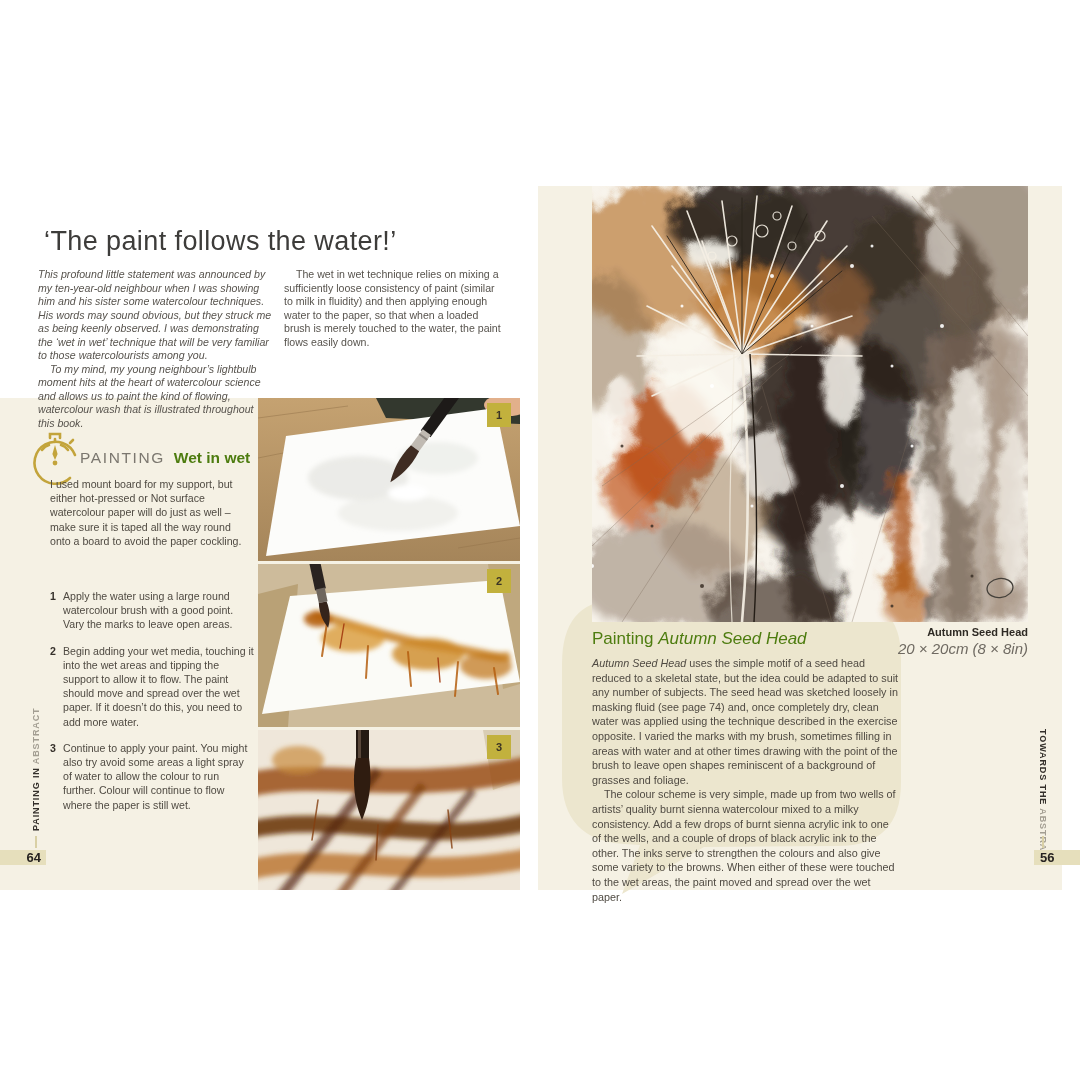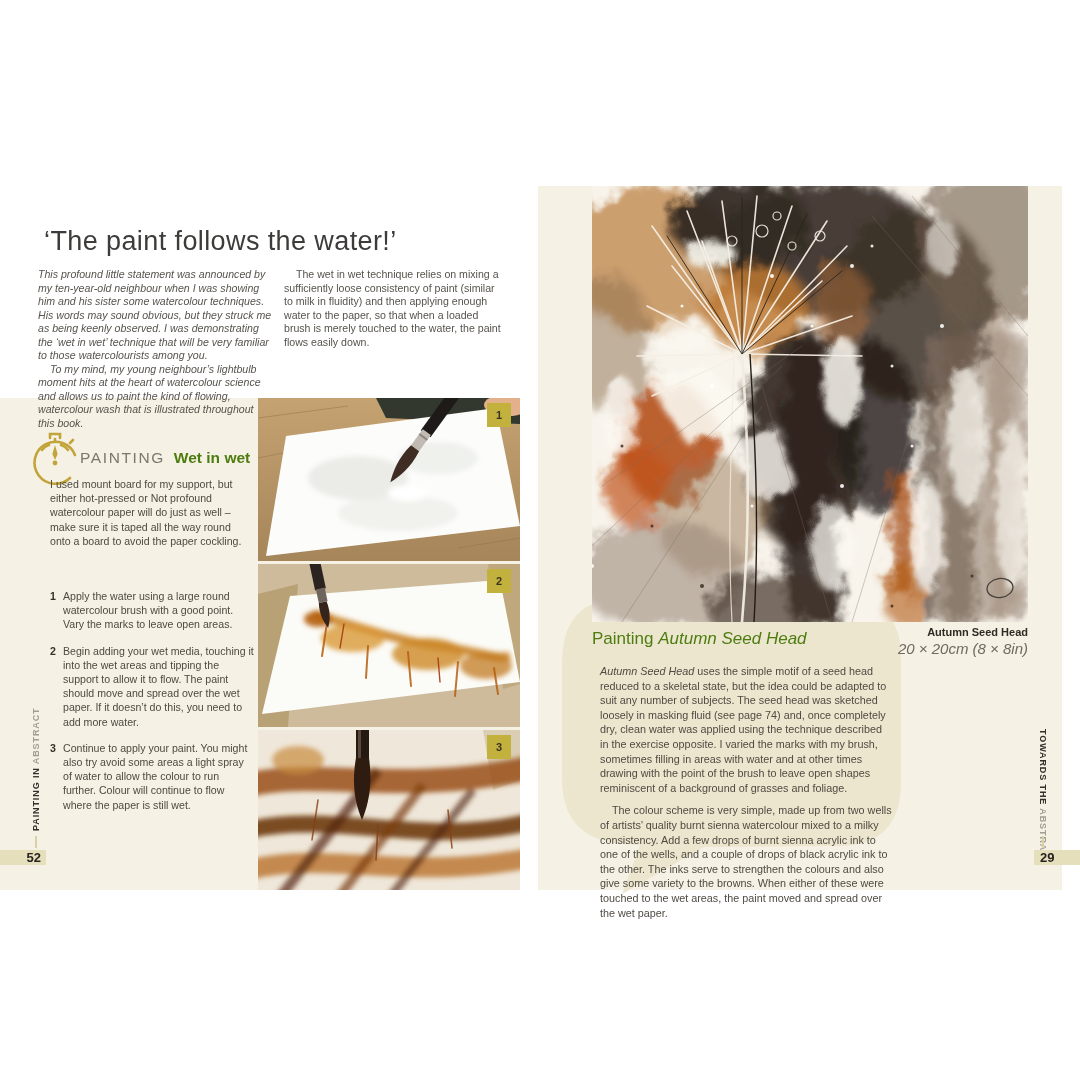--- a/index.html
+++ b/index.html
@@ -29,21 +29,21 @@
   
   .photo{left:258px;width:262px;overflow:hidden;background:#c8b089;}
   .badge{width:24px;height:24px;background:#c2b13d;color:#3b3425;font-size:11px;font-weight:bold;
          display:flex;align-items:center;justify-content:center;}
   
   #painting{left:592px;top:186px;width:436px;height:436px;}
   #bubble{left:552px;top:586px;width:364px;height:312px;}
   #rp-heading{left:592px;top:629px;width:320px;font-size:17px;color:#4d7c0f;}
   #rp-heading .it{font-style:italic;}
   #rp-body{left:592px;top:656px;width:308px;font-size:10.8px;line-height:14.6px;color:#4f4a42;}
-  #rp-body p{margin:8px;}
+  #rp-body p{margin:0;}
   #rp-body .it{font-style:italic;}
   #artwork-caption{left:828px;top:626px;width:200px;text-align:right;}
   #caption-title{font-size:11px;font-weight:bold;color:#2e2a24;}
   #caption-size{font-size:15px;font-style:italic;color:#6f6a62;margin-top:2px;}
   
   .v-text{white-space:nowrap;font-size:9px;font-weight:bold;letter-spacing:.9px;color:#332f2a;}
   .v-text .light{color:#a39e92;font-weight:bold;}
   #v-left{left:31px;top:831px;transform:rotate(-90deg);transform-origin:0 0;}
   #v-right{left:1048px;top:729px;transform:rotate(90deg);transform-origin:0 0;}
   .v-div{width:2px;height:12px;background:#d9d0a5;}
@@ -87,21 +87,21 @@
       <circle cx="29" cy="33" r="2.4"></circle>
       <path d="M 29 15 L 31.6 24 L 29 30 L 26.4 24 Z"></path>
     </g>
   </svg>
 
   <div id="exercise-head" class="abs">
     <span id="exercise-label">PAINTING</span><span id="exercise-title">Wet in wet</span>
   </div>
 
   <div id="exercise-intro" class="abs">
-    <p>I used mount board for my support, but either hot-pressed or Not profound watercolour paper will do just as well – make sure it is taped all the way round onto a board to avoid the paper cockling.</p>
+    <p>I used mount board for my support, but either hot-pressed or Not surface watercolour paper will do just as well – make sure it is taped all the way round onto a board to avoid the paper cockling.</p>
   </div>
 
   <div id="exercise-steps" class="abs">
     <div class="step">
       <span class="step-num">1</span>
       <span>Apply the water using a large round watercolour brush with a good point. Vary the marks to leave open areas.</span>
     </div>
     <div class="step">
       <span class="step-num">2</span>
       <span>Begin adding your wet media, touching it into the wet areas and tipping the support to allow it to flow. The paint should move and spread over the wet paper. If it doesn’t do this, you need to add more water.</span>
@@ -212,21 +212,21 @@
   </div>
   <div class="abs badge" style="left:487px;top:735px;">
       <span>3</span>
     </div>
 
   <div id="v-left" class="abs v-text">
     <span>PAINTING IN </span><span class="light">ABSTRACT</span>
   </div>
   <div class="abs v-div" style="left:35px;top:836px;"></div>
   <div id="folio-left" class="abs folio-bar">
-    <span>52</span>
+    <span>64</span>
   </div>
 
   <svg id="painting" class="abs" viewBox="0 0 436 436">
     <defs>
       <filter id="wash" x="-25%" y="-25%" width="150%" height="150%">
         <feTurbulence type="fractalNoise" baseFrequency="0.045" numOctaves="3" result="n"></feTurbulence>
         <feGaussianBlur in="SourceGraphic" stdDeviation="5" result="b"></feGaussianBlur>
         <feDisplacementMap in="b" in2="n" scale="26"></feDisplacementMap>
       </filter>
       <filter id="soft" x="-25%" y="-25%" width="150%" height="150%">
@@ -352,16 +352,16 @@
   <div id="artwork-caption" class="abs">
     <div id="caption-title">Autumn Seed Head</div>
     <div id="caption-size">20 × 20cm (8 × 8in)</div>
   </div>
 
   <div id="v-right" class="abs v-text">
     <span>TOWARDS THE </span><span class="light">ABSTRACT</span>
   </div>
   <div class="abs v-div" style="left:1042px;top:836px;"></div>
   <div id="folio-right" class="abs folio-bar">
-    <span>29</span>
+    <span>56</span>
   </div>
 
 </div>
 
 </body></html>

